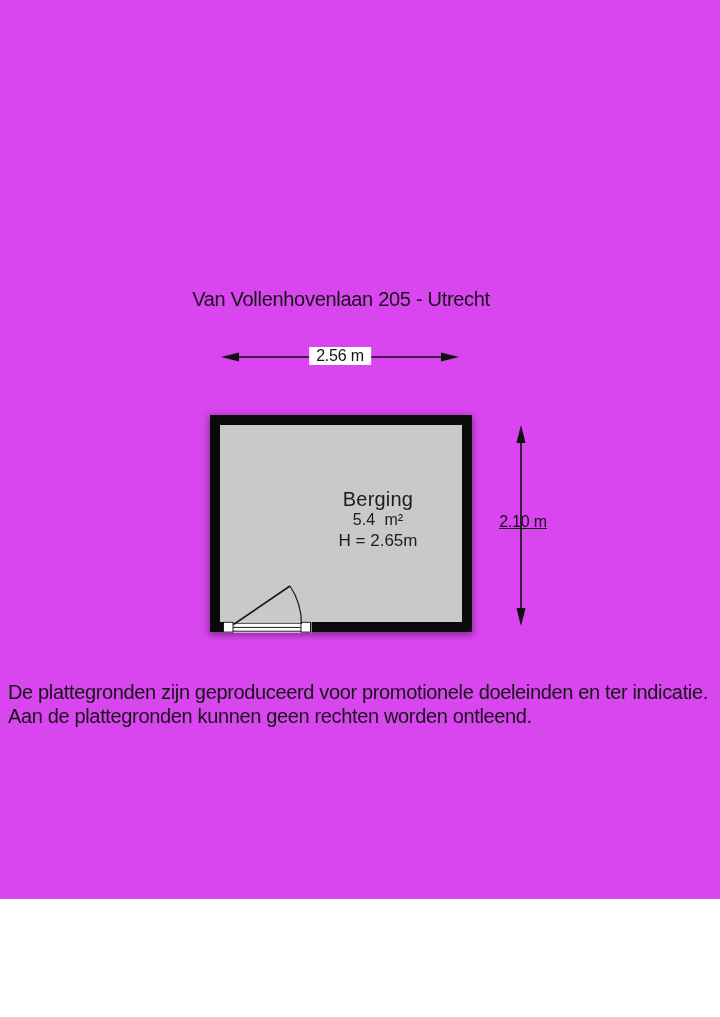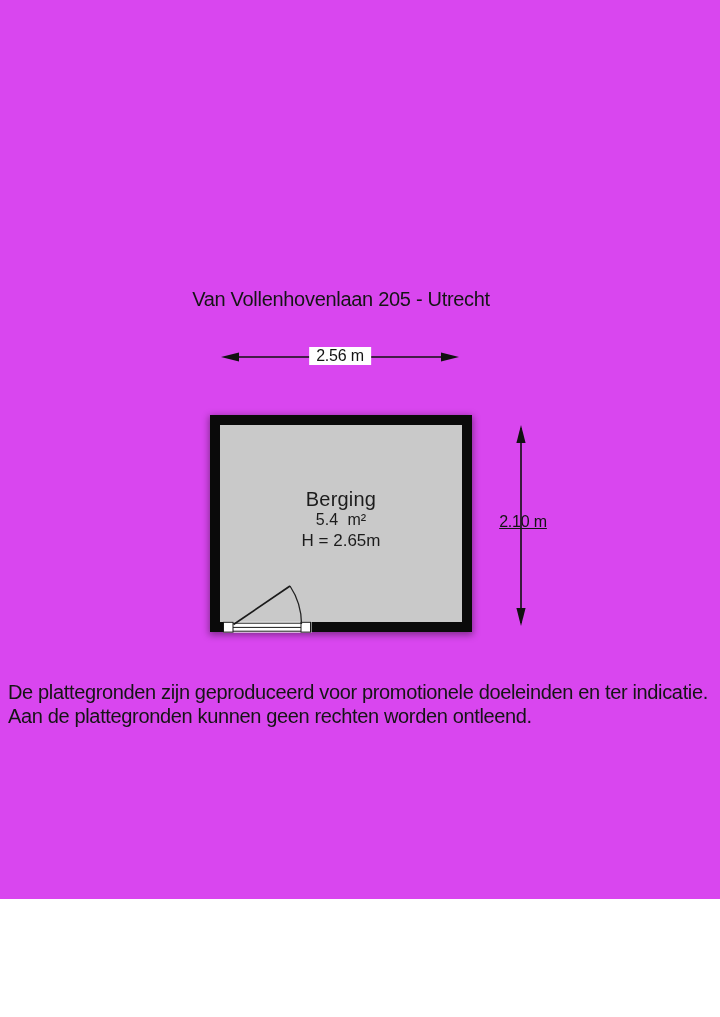--- a/index.html
+++ b/index.html
@@ -36,20 +36,21 @@
     box-shadow:0 2px 7px 1px rgba(0,0,0,0.40);
     z-index:1;
   }
   .room-label{
     position:absolute;
     left:210px;top:489px;
     width:262px;
     text-align:center;
     z-index:2;
     color:#1c1c1c;
+    padding-left:37px;
   }
   .room-name{font-size:20px;line-height:21px;letter-spacing:0.2px;}
   .room-area{font-size:16px;line-height:20px;word-spacing:5px;}
   .room-height{font-size:17px;line-height:21px;}
   .dim-label{
     position:absolute;
     white-space:nowrap;
     font-size:16px;
     letter-spacing:-0.2px;
     color:#141414;

